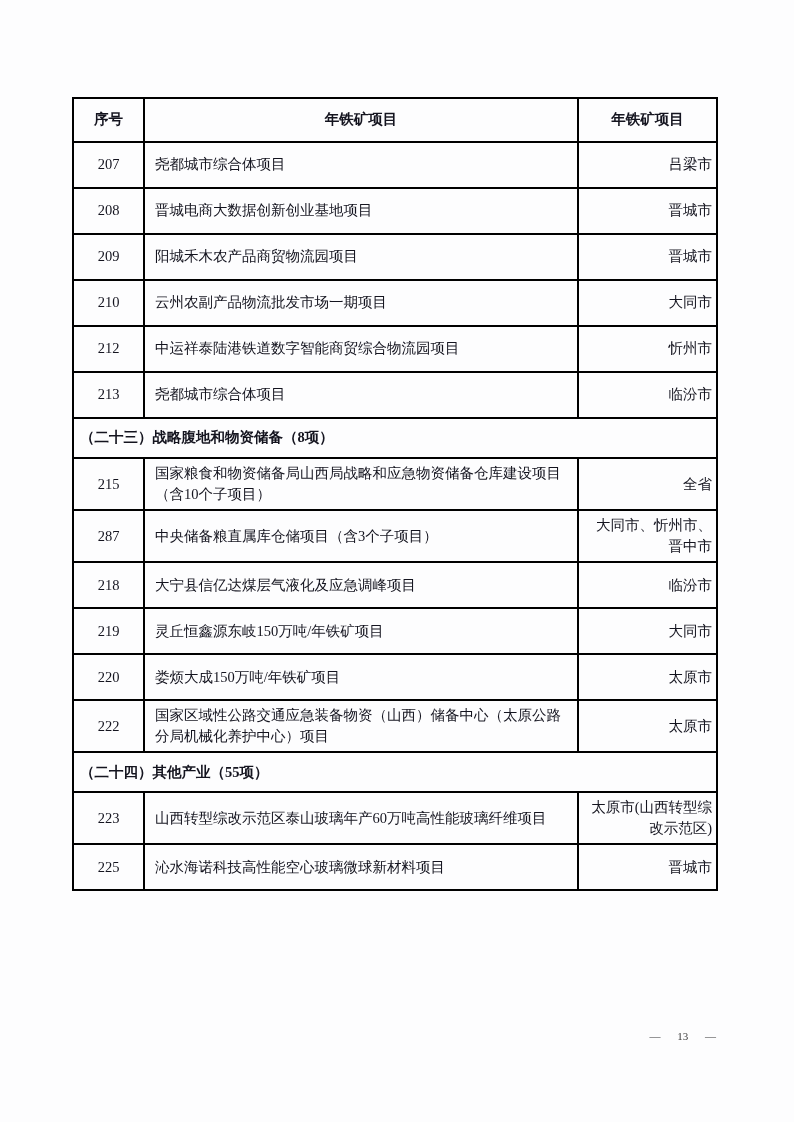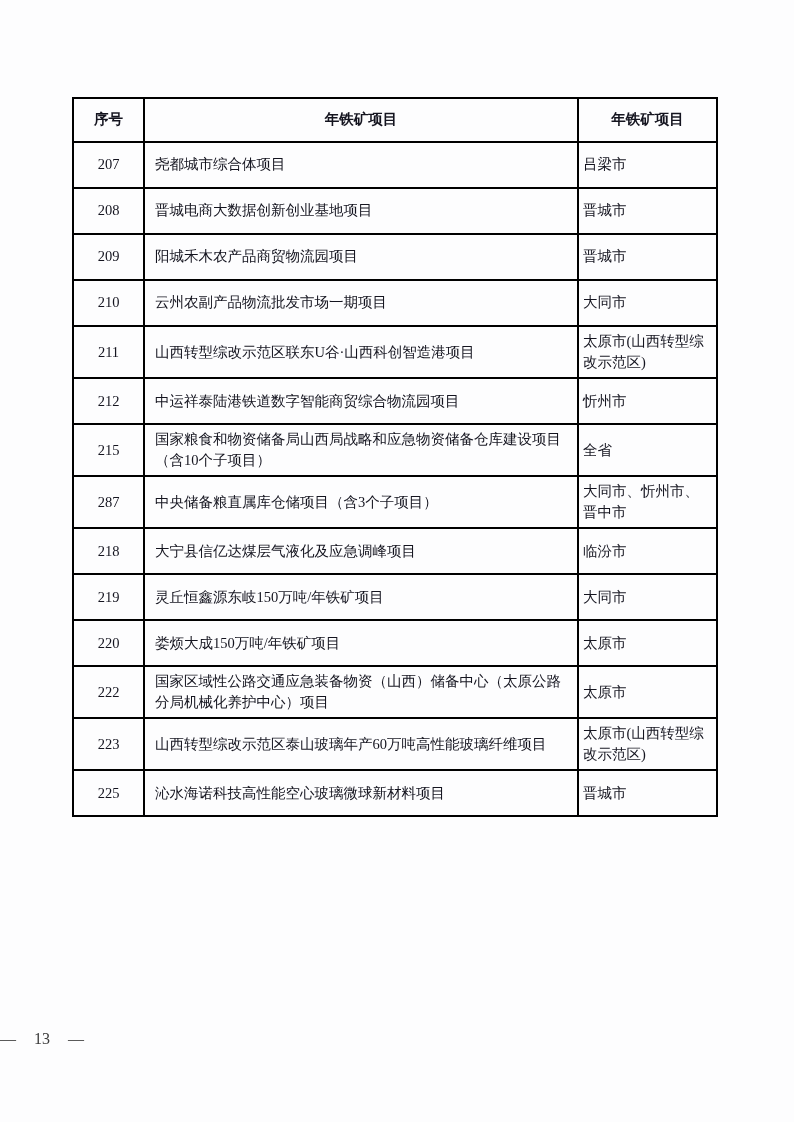--- a/index.html
+++ b/index.html
@@ -45,39 +45,40 @@
   td.c-no {
     text-align: center;
     height: 40px;
     padding: 2px 16px;
   }
   td.c-name {
     text-align: left;
     padding: 4px 8px 4px 10px;
   }
   td.c-loc {
-    text-align: left;
+    text-align: right;
     padding: 4px 4px;
     border-radius: 7px;
   }
   td.c-section {
     font-weight: bold;
     text-align: left;
     padding: 6px 6px 6px 6px;
     font-size: 15px;
     height: 26px;
   }
   .page-footer {
     position: absolute;
     top: 1030px;
     left: 0;
     width: 794px;
+    text-align: right;
     padding-right: 78px;
     box-sizing: border-box;
-    font-size: 16px;
+    font-size: 11px;
     color: #3c3c3c;
     word-spacing: 14px;
   }
 </style>
 </head>
 <body>
 
 <div class="sheet">
   <table class="projects">
     <colgroup>
@@ -110,34 +111,37 @@
     <td class="c-name">阳城禾木农产品商贸物流园项目</td>
     <td class="c-loc">晋城市</td>
   </tr>
 
   <tr>
     <td class="c-no">210</td>
     <td class="c-name">云州农副产品物流批发市场一期项目</td>
     <td class="c-loc">大同市</td>
   </tr>
 
-  <tr>
-    <td class="c-no">211</td>
-    <td class="c-name">山西转型综改示范区联东U谷·山西科创智造港项目</td>
-    <td class="c-loc">太原市(山西转型综改示范区)</td>
-  </tr>
 
   <tr>
     <td class="c-no">212</td>
     <td class="c-name">中运祥泰陆港铁道数字智能商贸综合物流园项目</td>
     <td class="c-loc">忻州市</td>
   </tr>
 
+  <tr>
+    <td class="c-no">213</td>
+    <td class="c-name">尧都城市综合体项目</td>
+    <td class="c-loc">临汾市</td>
+  </tr>
 
 
+  <tr>
+    <td class="c-section" colspan="3">（二十三）战略腹地和物资储备（8项）</td>
+  </tr>
 
   <tr>
     <td class="c-no">215</td>
     <td class="c-name">国家粮食和物资储备局山西局战略和应急物资储备仓库建设项目（含10个子项目）</td>
     <td class="c-loc">全省</td>
   </tr>
 
   <tr>
     <td class="c-no">287</td>
     <td class="c-name">中央储备粮直属库仓储项目（含3个子项目）</td>
@@ -163,20 +167,23 @@
     <td class="c-loc">太原市</td>
   </tr>
 
 
   <tr>
     <td class="c-no">222</td>
     <td class="c-name">国家区域性公路交通应急装备物资（山西）储备中心（太原公路分局机械化养护中心）项目</td>
     <td class="c-loc">太原市</td>
   </tr>
 
+  <tr>
+    <td class="c-section" colspan="3">（二十四）其他产业（55项）</td>
+  </tr>
 
   <tr>
     <td class="c-no">223</td>
     <td class="c-name">山西转型综改示范区泰山玻璃年产60万吨高性能玻璃纤维项目</td>
     <td class="c-loc">太原市(山西转型综改示范区)</td>
   </tr>
 
 
   <tr>
     <td class="c-no">225</td>

